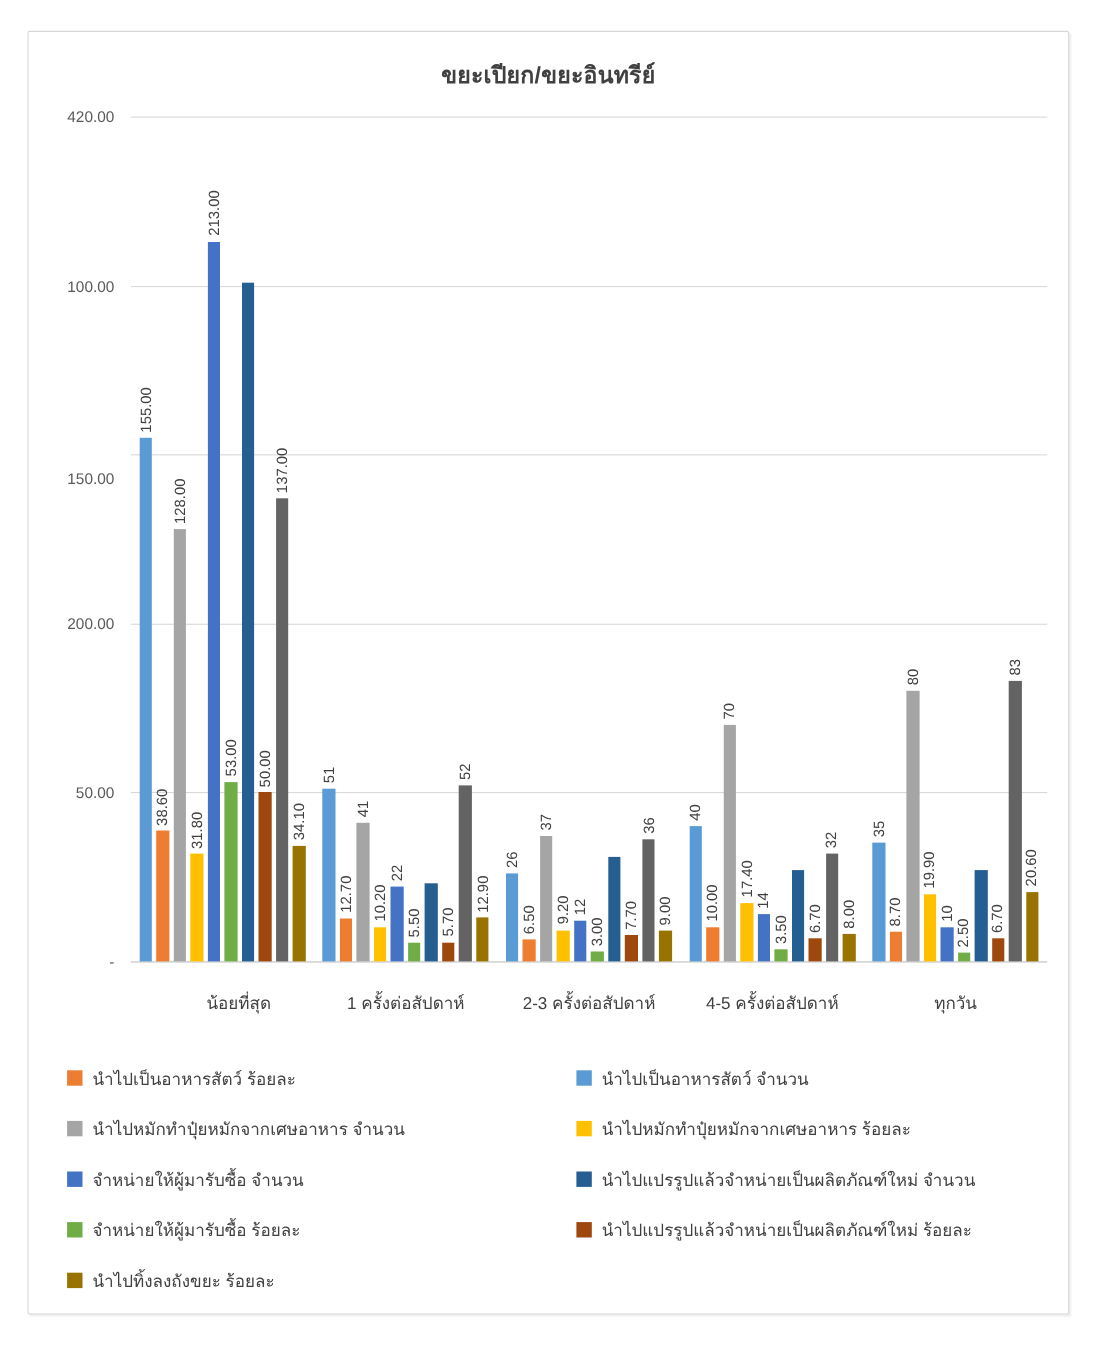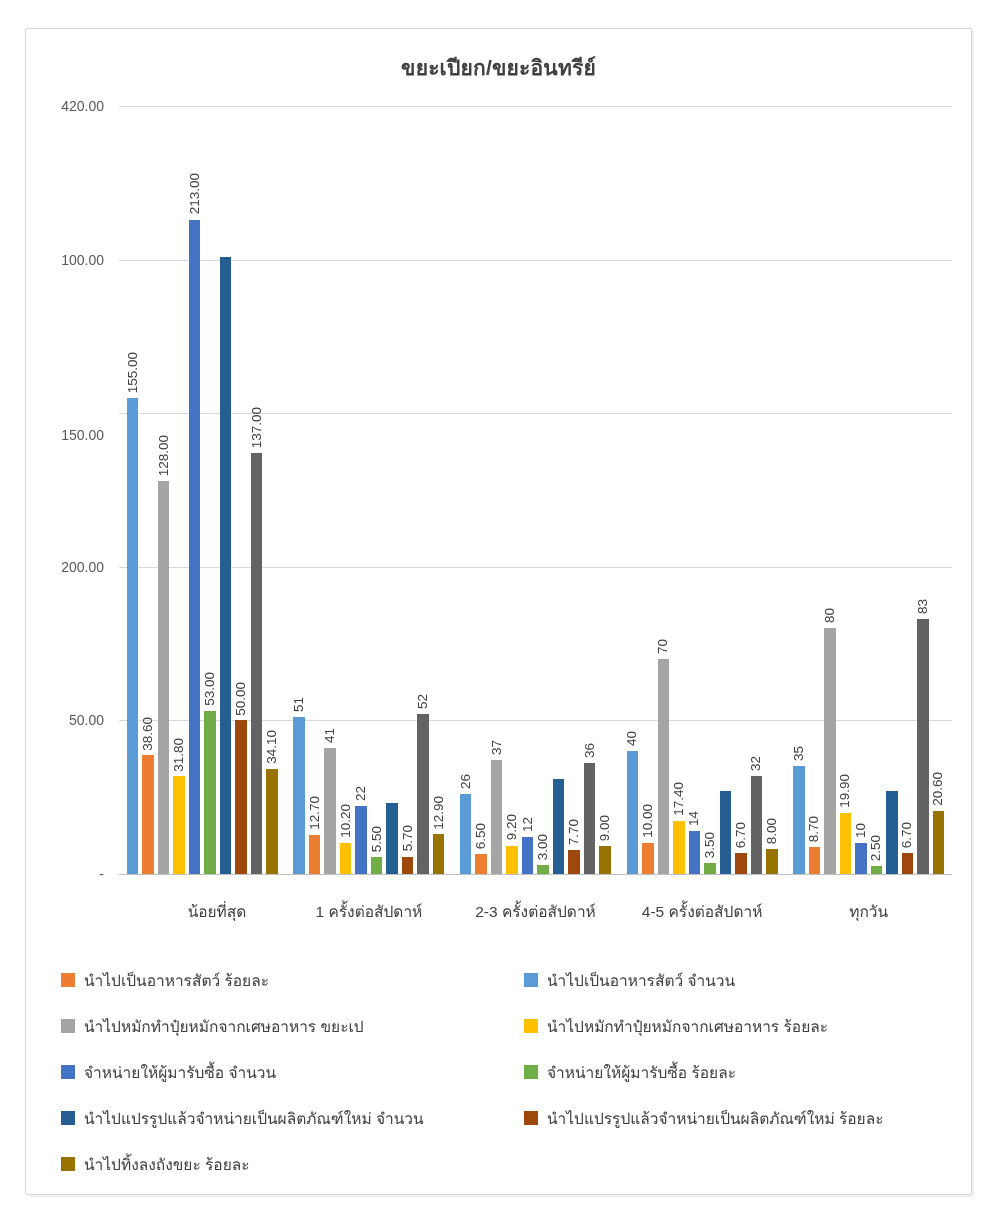--- a/index.html
+++ b/index.html
@@ -246,37 +246,37 @@
       <div class="legend-item">
         <span class="legend-swatch" style="background: rgb(237, 125, 49);"></span>
         <span class="legend-label">นำไปเป็นอาหารสัตว์ ร้อยละ</span>
       </div>
       <div class="legend-item">
         <span class="legend-swatch" style="background: rgb(91, 155, 213);"></span>
         <span class="legend-label">นำไปเป็นอาหารสัตว์ จำนวน</span>
       </div>
       <div class="legend-item">
         <span class="legend-swatch" style="background: rgb(165, 165, 165);"></span>
-        <span class="legend-label">นำไปหมักทำปุ๋ยหมักจากเศษอาหาร ขยะเป</span>
+        <span class="legend-label">นำไปหมักทำปุ๋ยหมักจากเศษอาหาร จำนวน</span>
       </div>
       <div class="legend-item">
         <span class="legend-swatch" style="background: rgb(255, 192, 0);"></span>
         <span class="legend-label">นำไปหมักทำปุ๋ยหมักจากเศษอาหาร ร้อยละ</span>
       </div>
       <div class="legend-item">
         <span class="legend-swatch" style="background: rgb(68, 114, 196);"></span>
         <span class="legend-label">จำหน่ายให้ผู้มารับซื้อ จำนวน</span>
       </div>
       <div class="legend-item">
+        <span class="legend-swatch" style="background: rgb(37, 94, 145);"></span>
+        <span class="legend-label">นำไปแปรรูปแล้วจำหน่ายเป็นผลิตภัณฑ์ใหม่ จำนวน</span>
+      </div>
+      <div class="legend-item">
         <span class="legend-swatch" style="background: rgb(112, 173, 71);"></span>
         <span class="legend-label">จำหน่ายให้ผู้มารับซื้อ ร้อยละ</span>
-      </div>
-      <div class="legend-item">
-        <span class="legend-swatch" style="background: rgb(37, 94, 145);"></span>
-        <span class="legend-label">นำไปแปรรูปแล้วจำหน่ายเป็นผลิตภัณฑ์ใหม่ จำนวน</span>
       </div>
       <div class="legend-item">
         <span class="legend-swatch" style="background: rgb(158, 72, 14);"></span>
         <span class="legend-label">นำไปแปรรูปแล้วจำหน่ายเป็นผลิตภัณฑ์ใหม่ ร้อยละ</span>
       </div>
       <div class="legend-item">
         <span class="legend-swatch" style="background: rgb(153, 115, 0);"></span>
         <span class="legend-label">นำไปทิ้งลงถังขยะ ร้อยละ</span>
       </div>
     </div>

